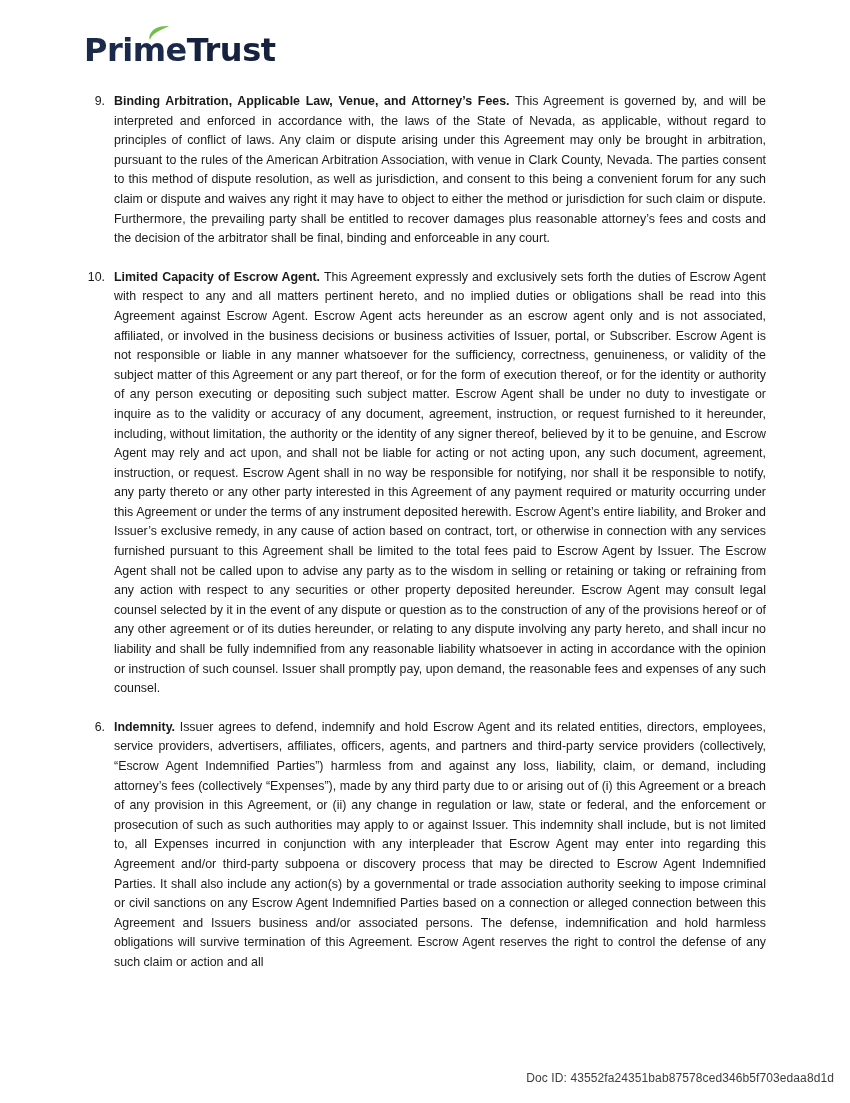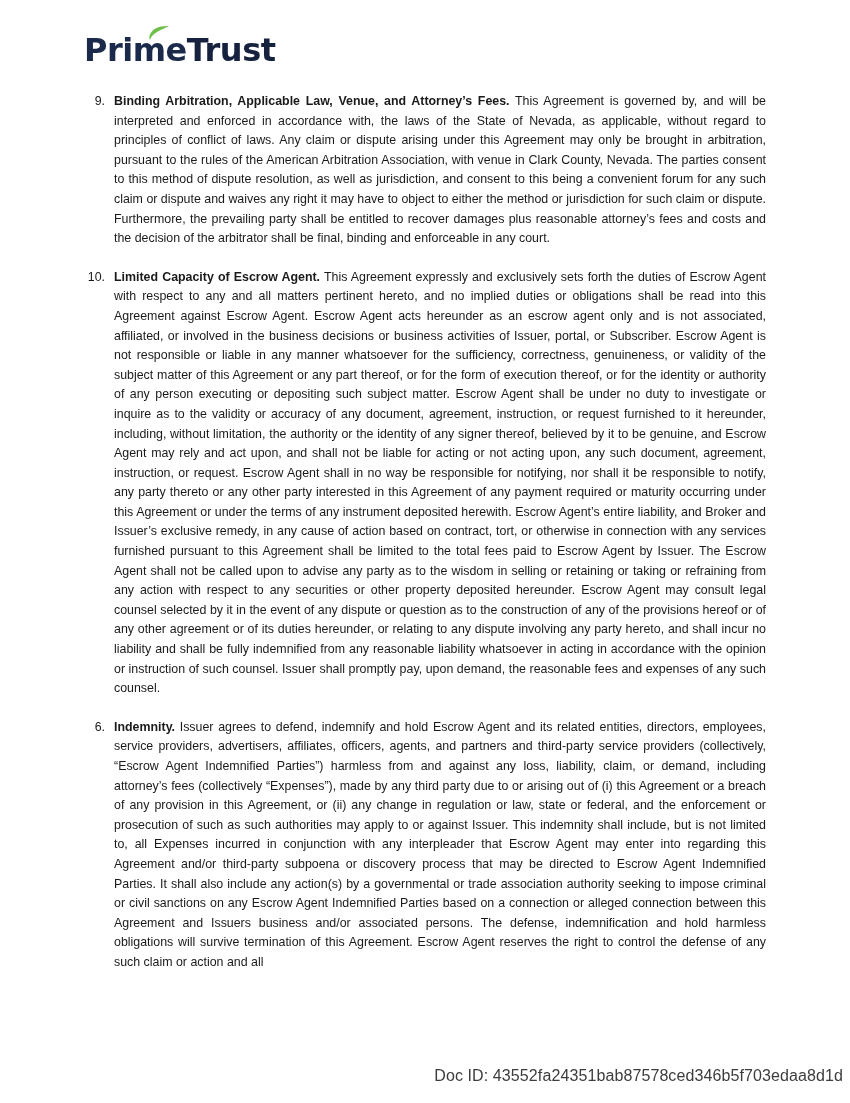--- a/index.html
+++ b/index.html
@@ -83,22 +83,22 @@
     color: #1a1a1a;
     hyphens: none;
   }
   .clause-title {
     font-weight: bold;
   }
   
   .footer {
     position: absolute;
     bottom: 18px;
-    right: 7px;
-    font-size: 16px;
+    right: 16px;
+    font-size: 12px;
     color: #3d3d3d;
     letter-spacing: 0.1px;
     font-family: "Liberation Sans", sans-serif;
   }
 </style>
 </head>
 <body>
 
 <div class="page">
 

